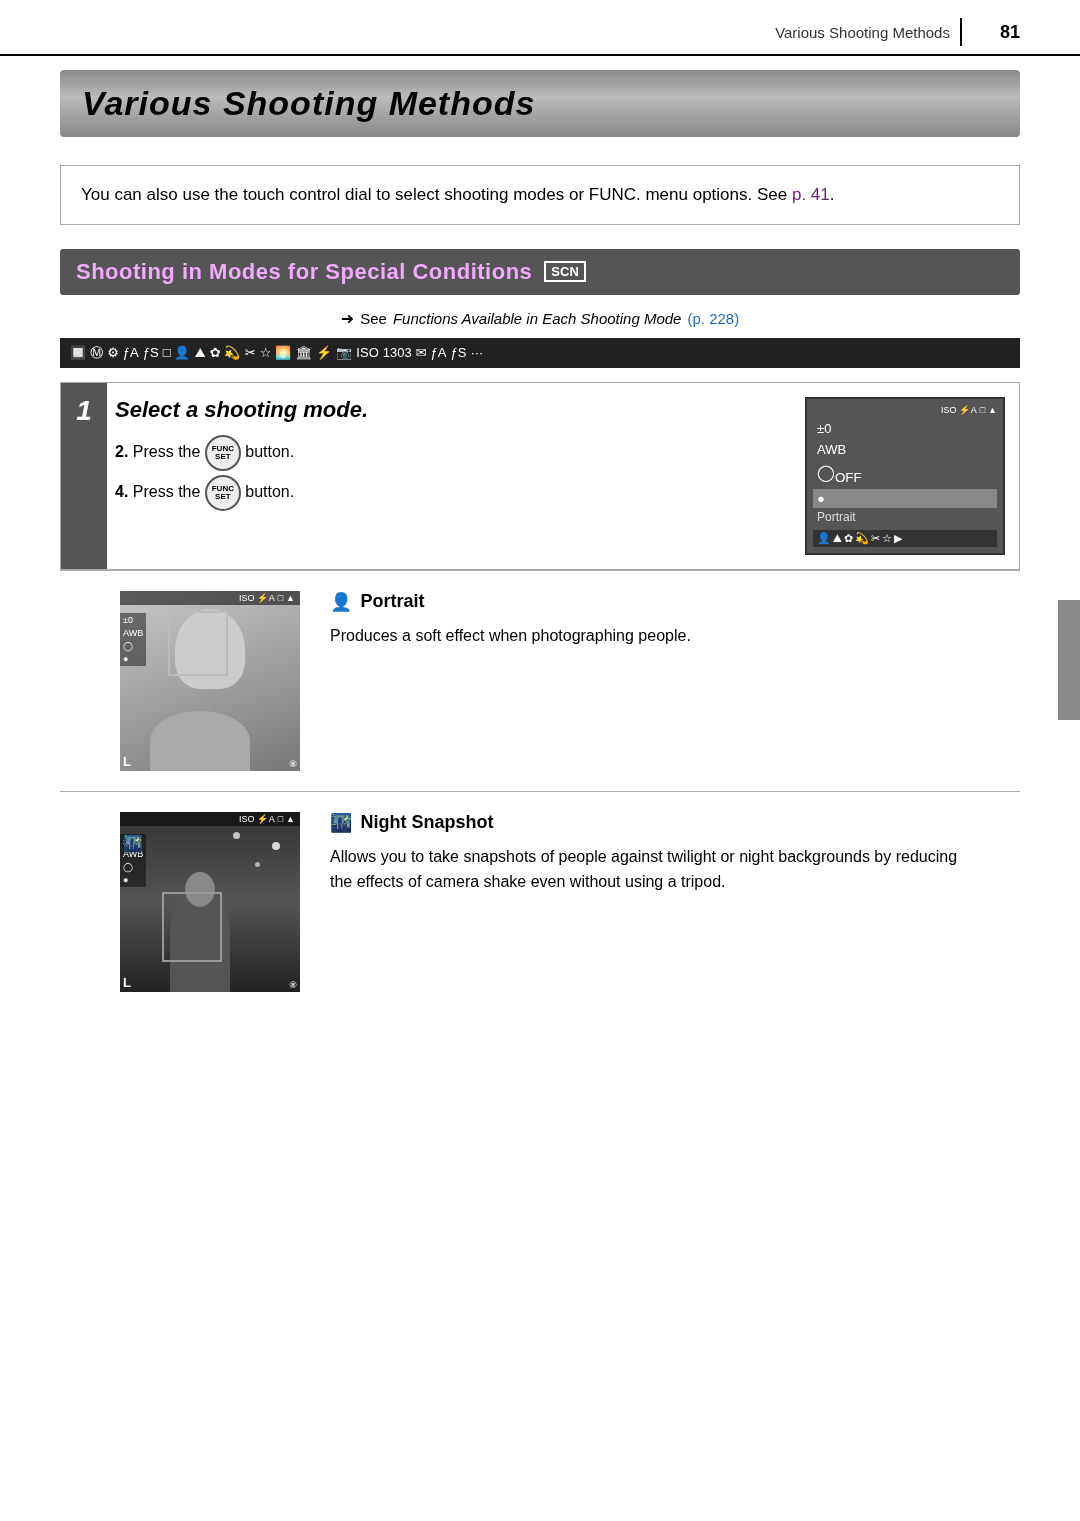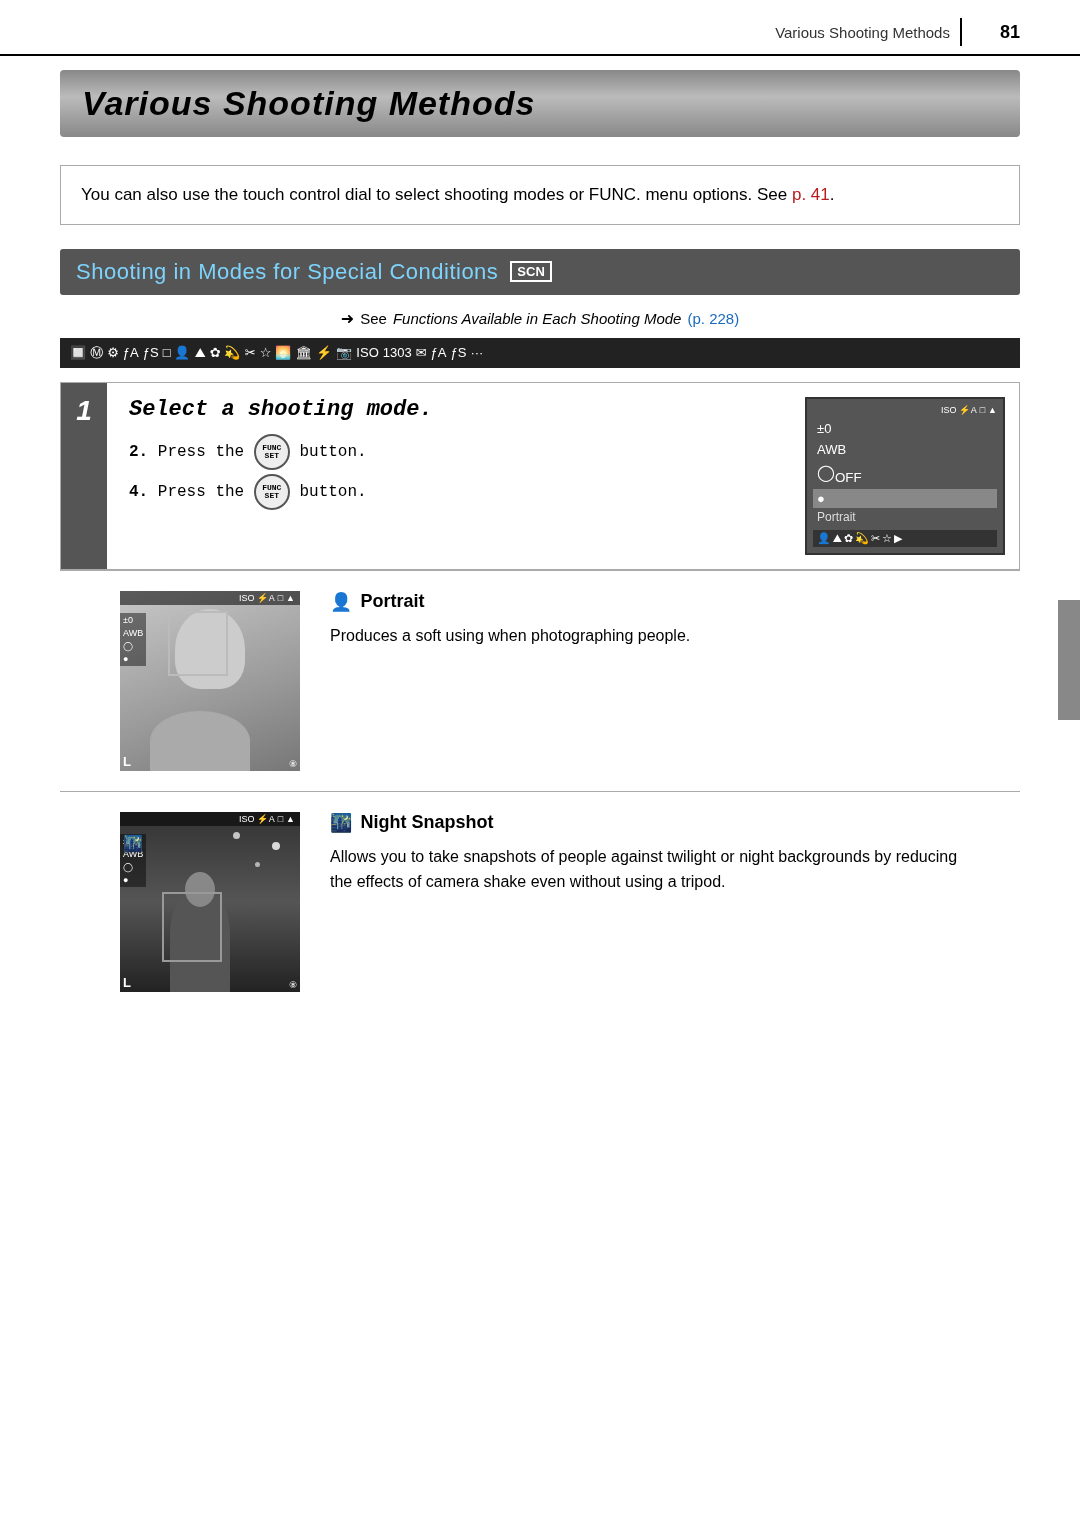--- a/index.html
+++ b/index.html
@@ -71,37 +71,37 @@
 
     
     .info-box {
       border: 1.5px solid #aaa;
       padding: 16px 20px;
       margin-bottom: 24px;
       font-size: 17px;
       line-height: 1.5;
     }
     .info-box a {
-      color: #b91c1c;
+      color: #701a75;
       text-decoration: none;
     }
 
     
     .section-heading {
       display: flex;
       align-items: center;
       background: #555;
       padding: 10px 16px;
       margin-bottom: 14px;
       border-radius: 3px;
     }
     .section-heading h2 {
       font-size: 22px;
-      font-weight: 400;
-      color: #7dd3fc;
+      font-weight: 700;
+      color: #f0abfc;
       letter-spacing: 0.5px;
     }
     .scn-badge {
       margin-left: 12px;
       border: 2px solid #fff;
       padding: 1px 5px;
       color: #fff;
       font-size: 13px;
       font-weight: bold;
     }
@@ -167,22 +167,21 @@
       font-style: italic;
       width: 46px;
       display: flex;
       align-items: flex-start;
       justify-content: center;
       padding-top: 12px;
       flex-shrink: 0;
     }
     .step-content {
       flex: 1;
-      padding: 14px 18px 14px 22px;
-      font-family: Liberation Mono, monospace;
+      padding: 14px 18px 14px 8px;
     }
     .step-title {
       font-size: 22px;
       font-weight: 900;
       margin-bottom: 12px;
       font-style: italic;
     }
     .step-instructions {
       font-size: 16px;
       line-height: 1.7;
@@ -434,21 +433,21 @@
       <div style="position:absolute;bottom:2px;left:3px;color:#fff;font-size:13px;font-weight:bold;">L</div>
 
       <div style="position:absolute;bottom:2px;right:3px;color:#fff;font-size:9px;">⑧</div>
     </div>
 
     <div class="mode-info">
       <div class="mode-title">
         <span>👤</span>
         <strong>Portrait</strong>
       </div>
-      <div class="mode-desc">Produces a soft using when photographing people.</div>
+      <div class="mode-desc">Produces a soft effect when photographing people.</div>
     </div>
   </div>
 
   <div class="mode-section">
 
     <div class="night-photo" style="width:180px;height:180px;position:relative;overflow:hidden;">
 
       <div style="position:absolute;top:0;left:0;width:100%;background:rgba(0,0,0,0.55);color:#fff;font-size:9px;padding:2px 5px;display:flex;justify-content:flex-end;gap:3px;">
         <span>ISO</span>
         <span>⚡A</span>

